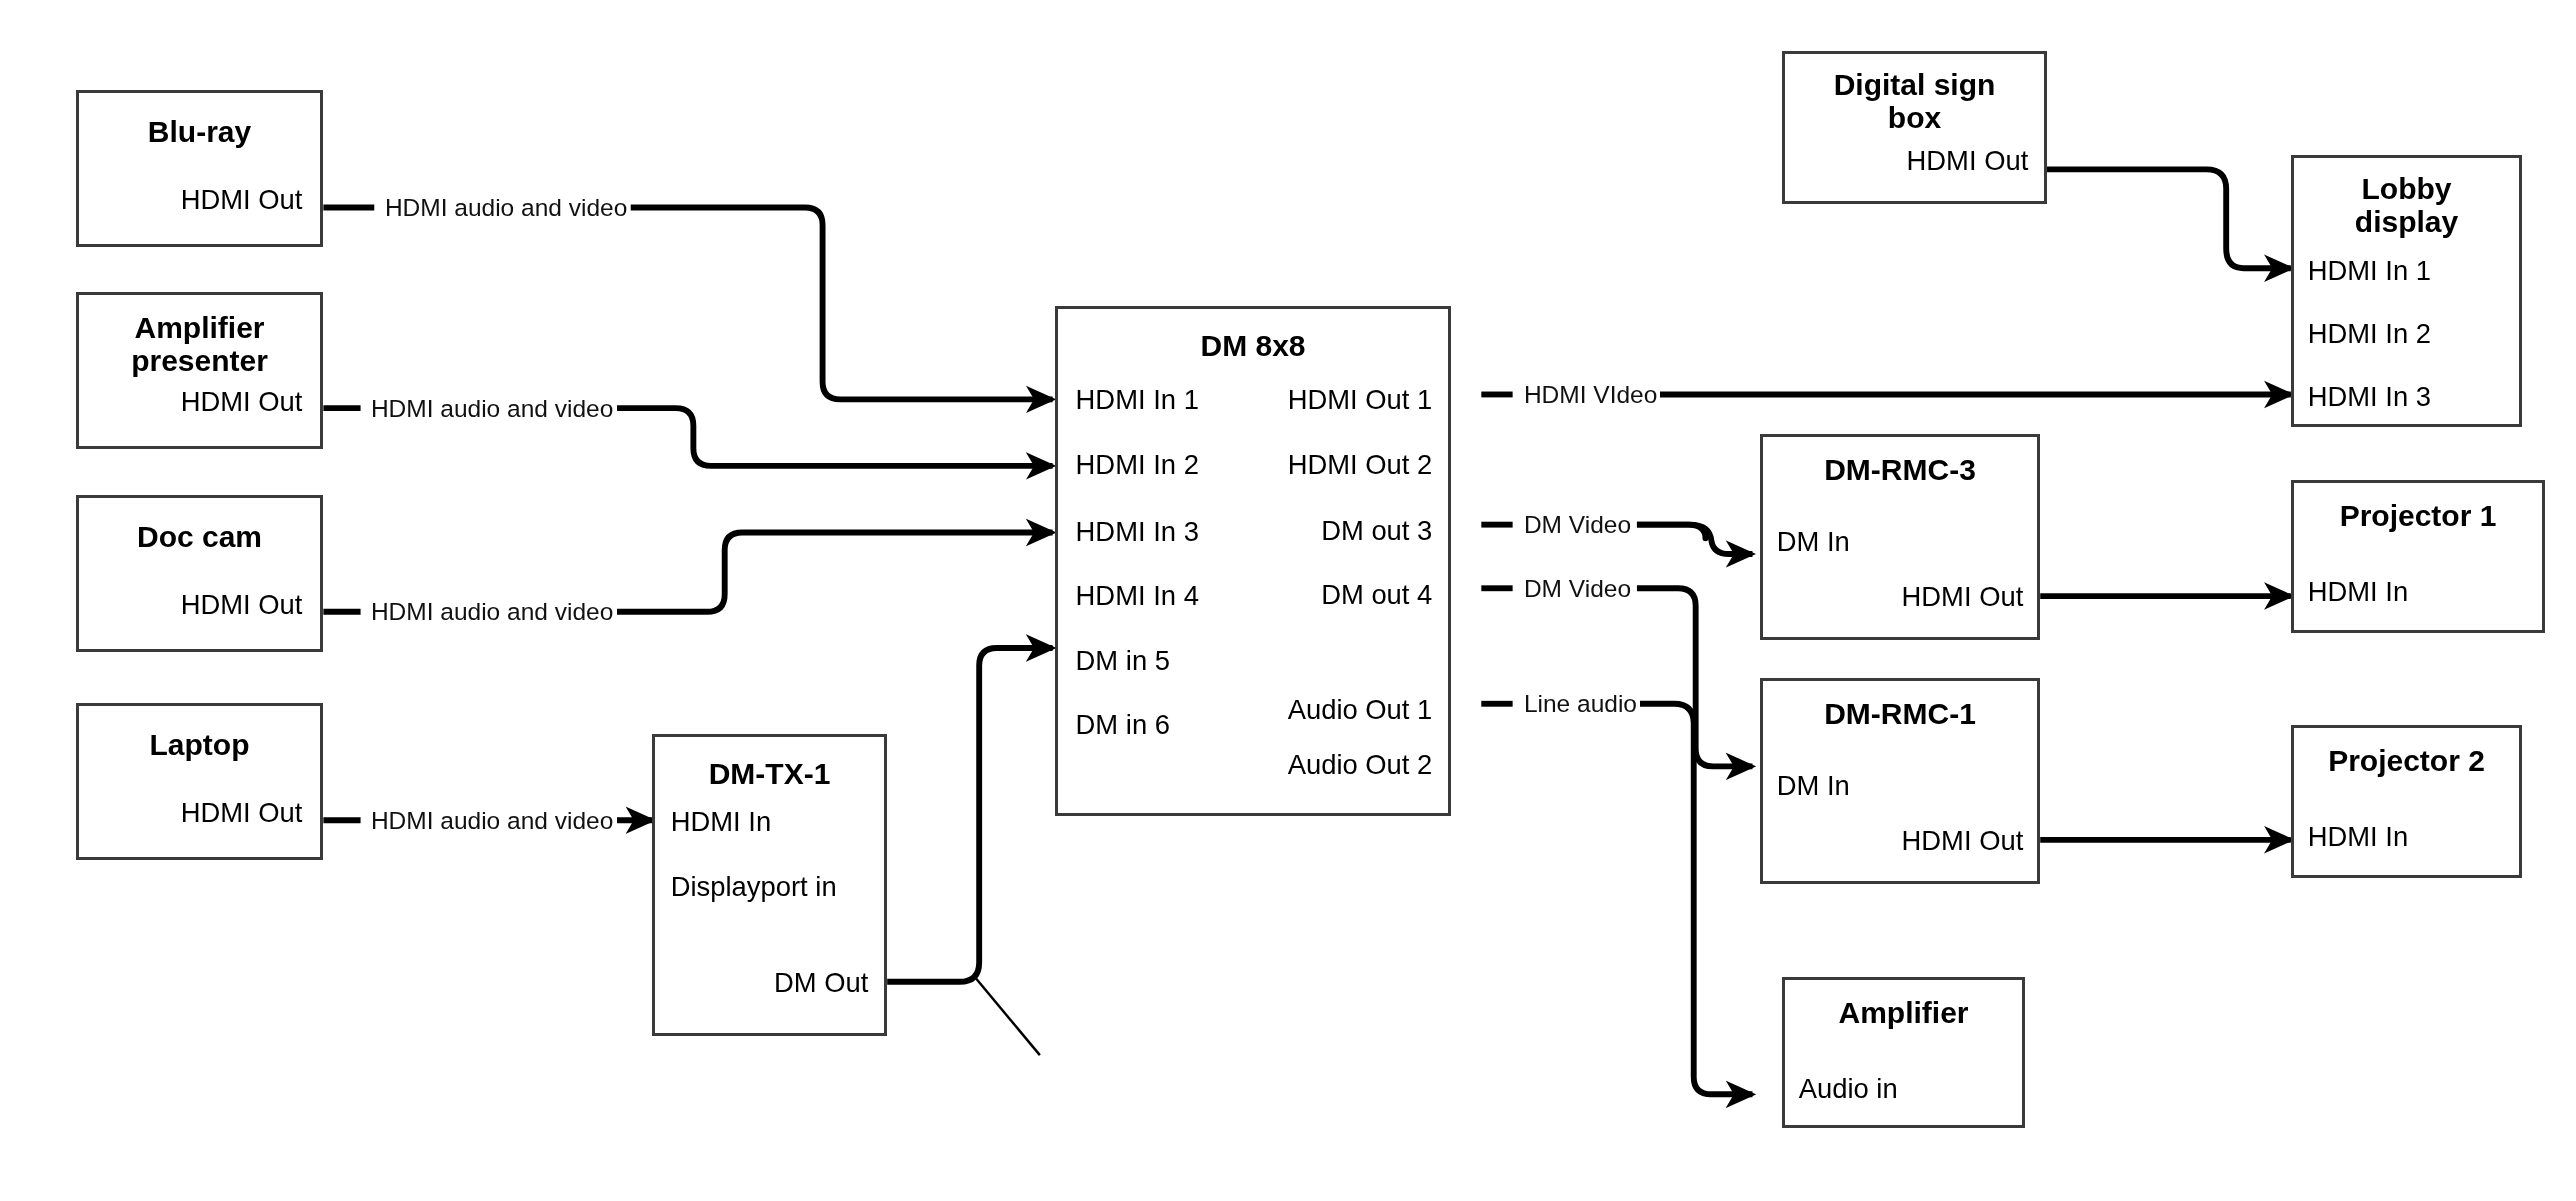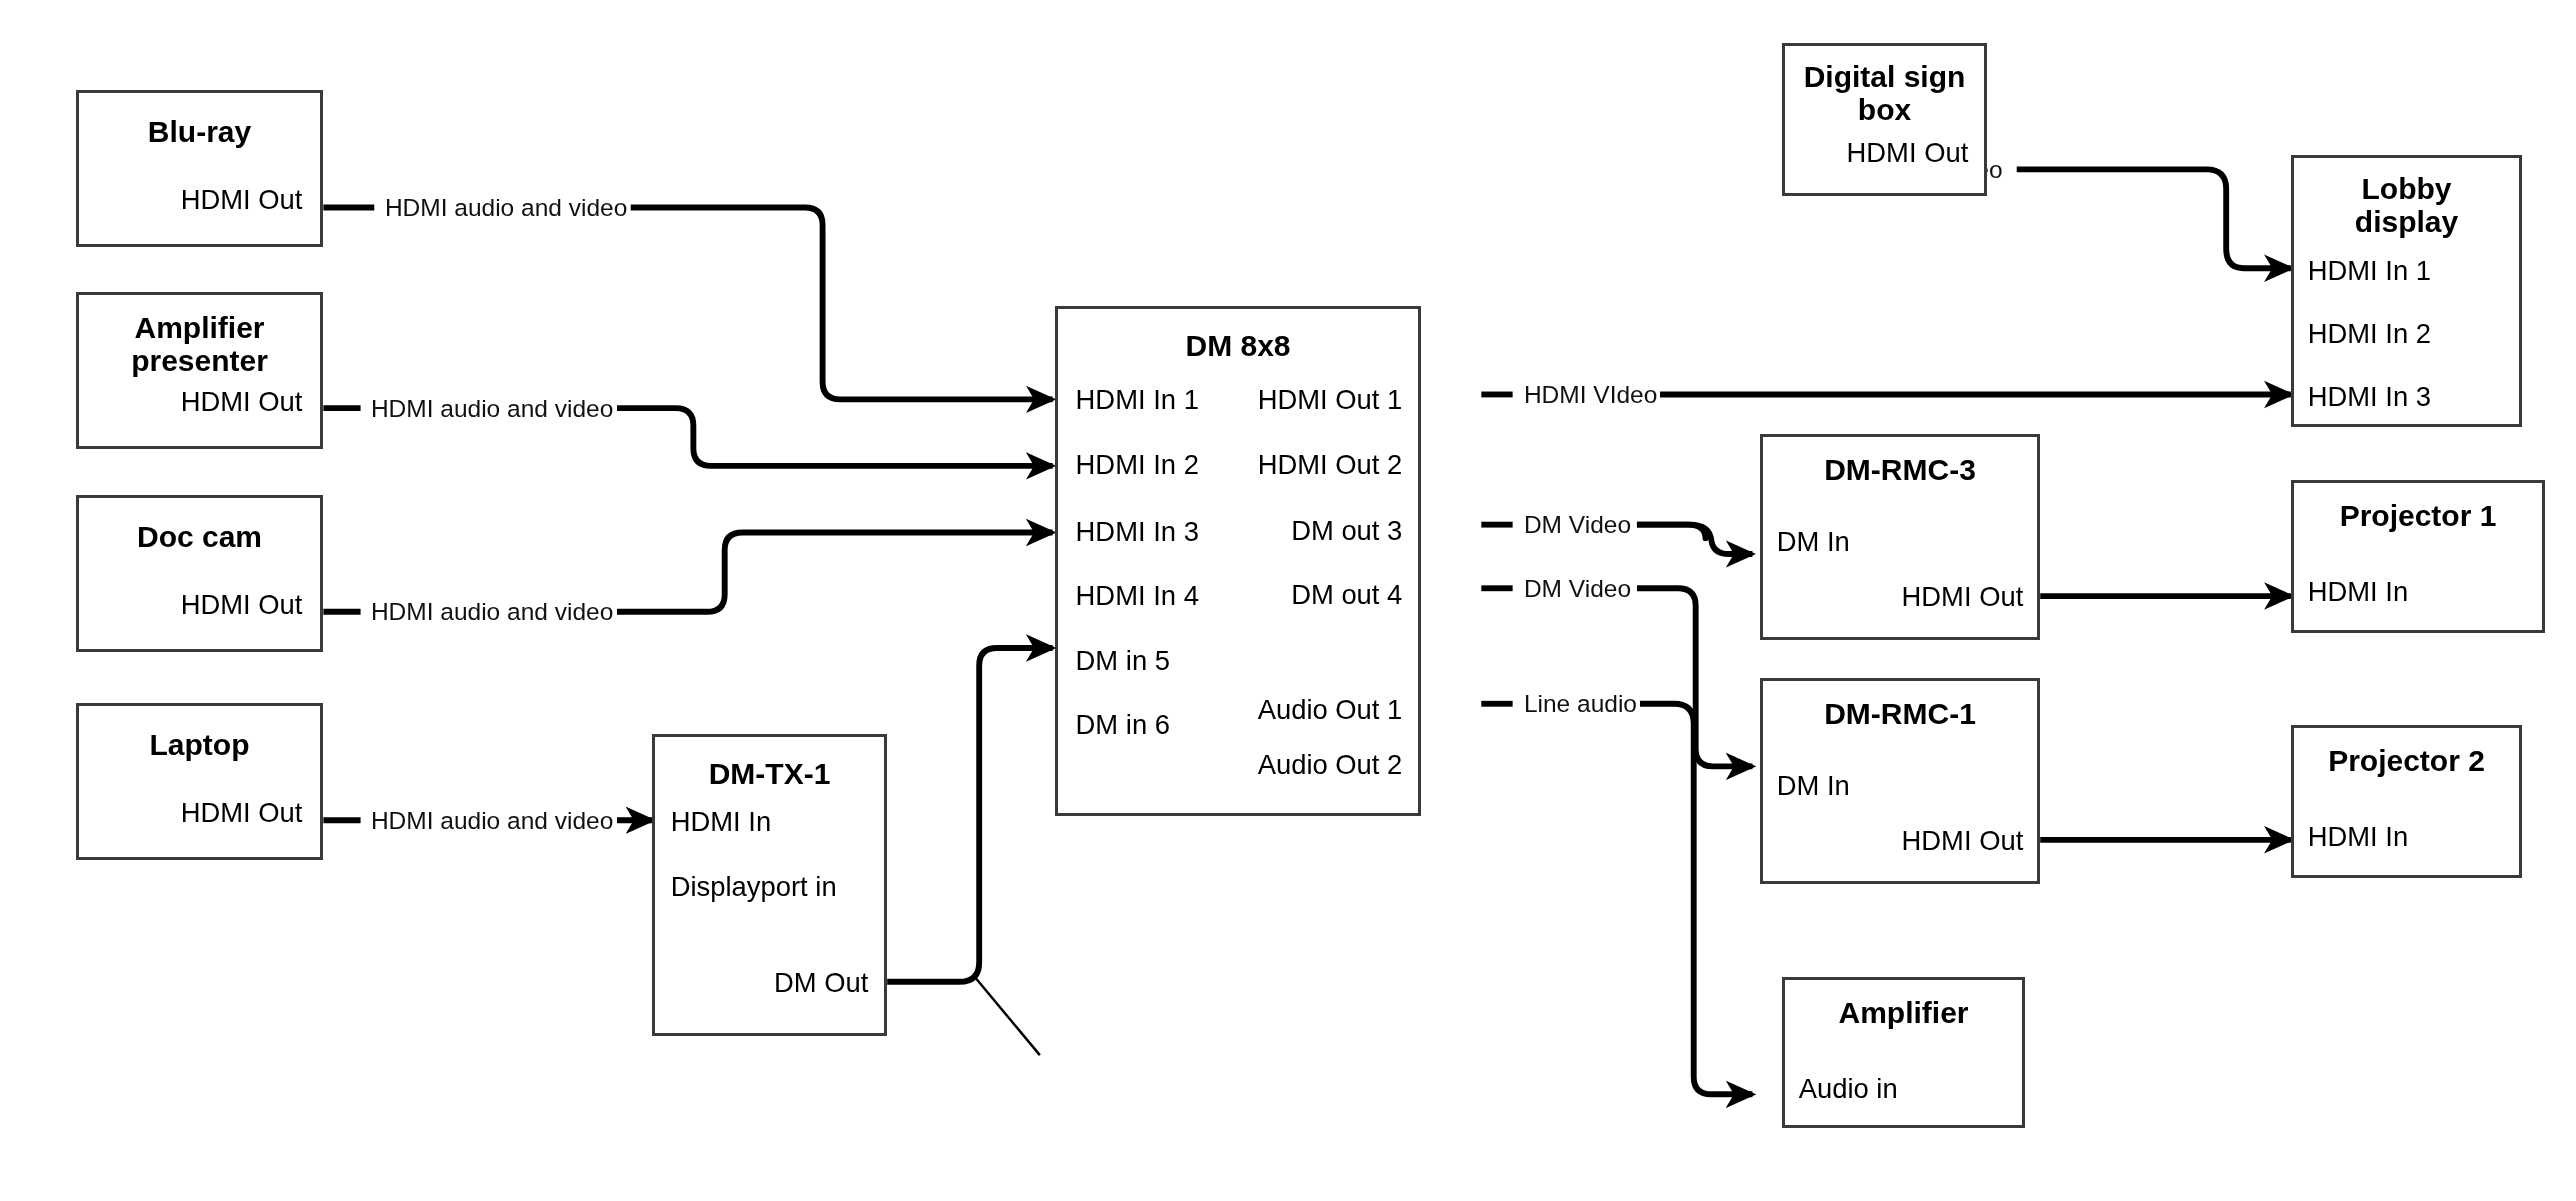--- a/index.html
+++ b/index.html
@@ -115,39 +115,39 @@
     <div class="port r" style="right:17.6px;top:92px;font-size:27.4px;">HDMI Out</div>
   </div>
 
   <div class="box" style="left:652px;top:734px;width:235px;height:302px;">
     <div class="title" style="top:19.6px;font-size:30px;">DM-TX-1</div>
     <div class="port l" style="left:15.7px;top:70px;font-size:27.4px;">HDMI In</div>
     <div class="port l" style="left:15.7px;top:135px;font-size:27.4px;">Displayport in</div>
     <div class="port r" style="right:15.7px;top:231px;font-size:27.4px;">DM Out</div>
   </div>
 
-  <div class="box" style="left:1055px;top:306px;width:366px;height:510px;">
+  <div class="box" style="left:1055px;top:306px;width:396px;height:510px;">
     <div class="title" style="top:19.6px;font-size:30px;">DM 8x8</div>
 
     <div class="port l" style="left:17.6px;top:76px;font-size:27.4px;">HDMI In 1</div>
     <div class="port l" style="left:17.6px;top:141px;font-size:27.4px;">HDMI In 2</div>
     <div class="port l" style="left:17.6px;top:208px;font-size:27.4px;">HDMI In 3</div>
     <div class="port l" style="left:17.6px;top:272px;font-size:27.4px;">HDMI In 4</div>
     <div class="port l" style="left:17.6px;top:337px;font-size:27.4px;">DM in 5</div>
     <div class="port l" style="left:17.6px;top:401px;font-size:27.4px;">DM in 6</div>
 
     <div class="port r" style="right:15.7px;top:76px;font-size:27.4px;">HDMI Out 1</div>
     <div class="port r" style="right:15.7px;top:141px;font-size:27.4px;">HDMI Out 2</div>
     <div class="port r" style="right:15.7px;top:207px;font-size:27.4px;">DM out 3</div>
     <div class="port r" style="right:15.7px;top:271px;font-size:27.4px;">DM out 4</div>
     <div class="port r" style="right:15.7px;top:386px;font-size:27.4px;">Audio Out 1</div>
     <div class="port r" style="right:15.7px;top:441px;font-size:27.4px;margin-left:26px;">Audio Out 2</div>
   </div>
 
-  <div class="box" style="left:1782px;top:43px;width:205px;height:153px;">
+  <div class="box" style="left:1782px;top:51px;width:265px;height:153px;">
     <div class="title" style="top:13.7px;font-size:30px;white-space:pre-line;">Digital sign
 box</div>
     <div class="port r" style="right:15.7px;top:92px;font-size:27.4px;">HDMI Out</div>
   </div>
 
   <div class="box" style="left:2291px;top:155px;width:231px;height:272px;">
     <div class="title" style="top:13.7px;font-size:30px;white-space:pre-line;">Lobby
 display</div>
     <div class="port l" style="left:13.7px;top:98px;font-size:27.4px;">HDMI In 1</div>
     <div class="port l" style="left:13.7px;top:161px;font-size:27.4px;">HDMI In 2</div>

